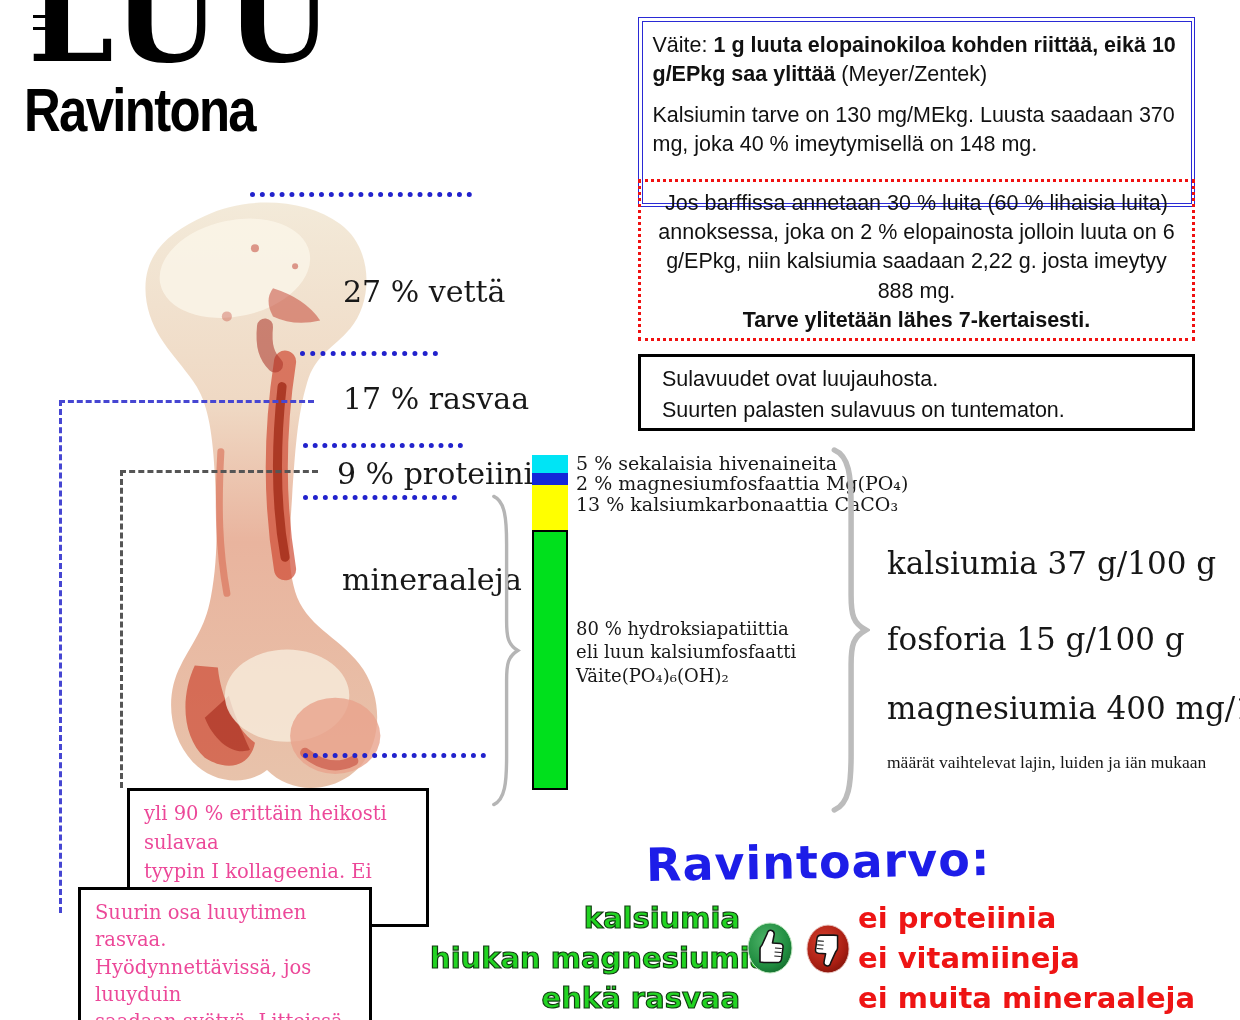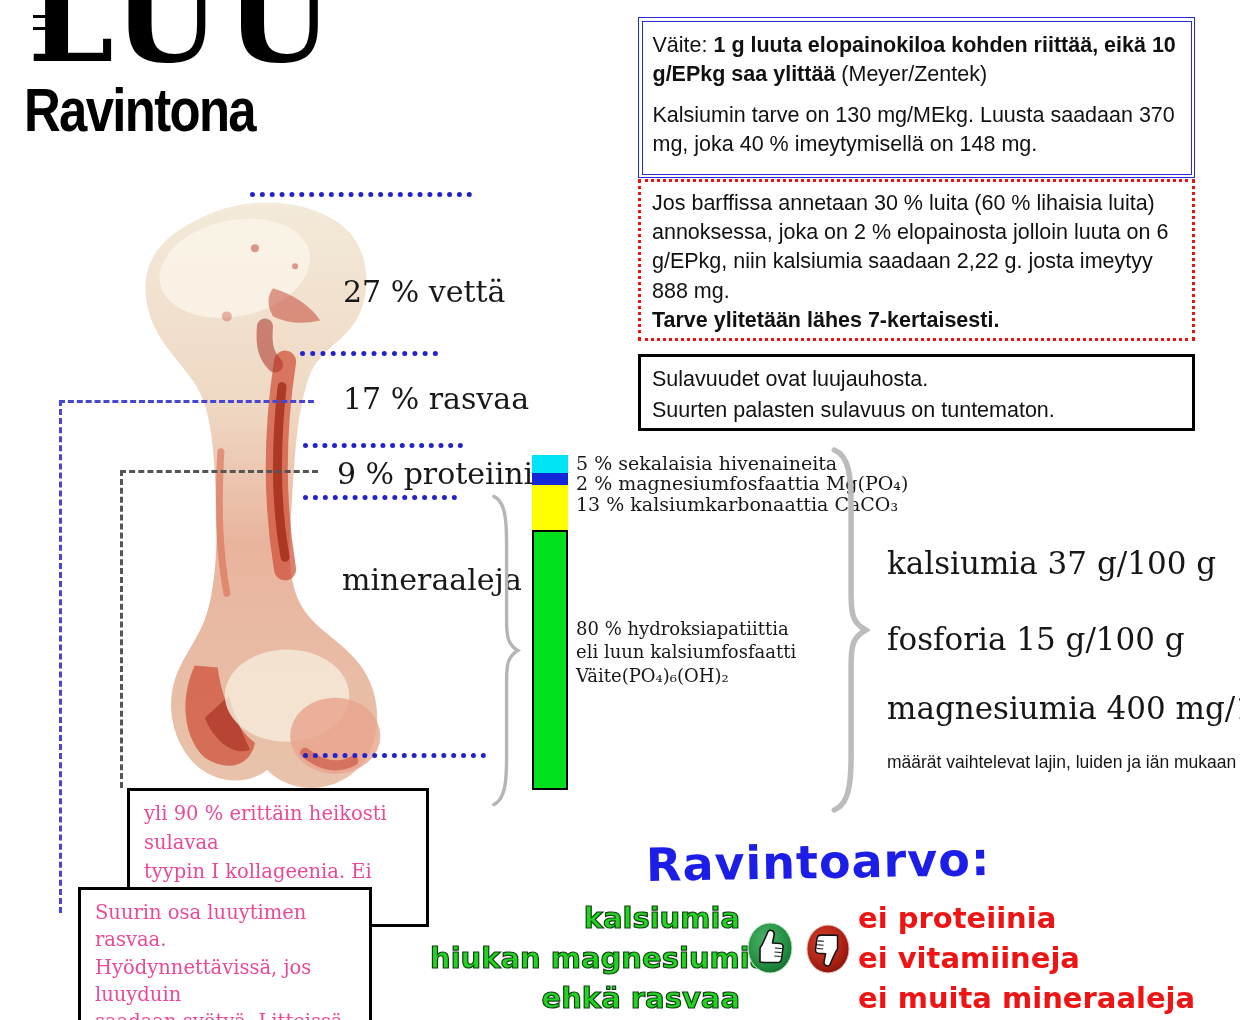--- a/index.html
+++ b/index.html
@@ -10,27 +10,27 @@
   
   .title-main{left:28px;top:-54px;font-family:"DejaVu Serif",serif;font-weight:bold;
               font-size:122px;letter-spacing:6px;color:#000;}
   .title-sub{left:24px;top:74px;font-family:"Liberation Sans",sans-serif;font-weight:bold;
              font-size:62px;letter-spacing:-2px;color:#000;transform:scaleX(.82);transform-origin:left top;}
   .stray-mark{left:33px;top:15px;width:15px;height:9px;border-top:3px solid #000;border-bottom:3px solid #000;}
 
   
   .rbox{left:638px;width:557px;box-sizing:border-box;font-family:"Liberation Sans",sans-serif;
         font-size:21.5px;line-height:1.36;color:#111;}
-  .claim-outer{top:17px;height:161px;border:1.5px solid #2a2ad5;padding:2.5px;}
+  .claim-outer{top:17px;height:190px;border:1.5px solid #2a2ad5;padding:2.5px;}
   .claim-inner{border:1.5px solid #2a2ad5;height:100%;box-sizing:border-box;padding:6px 10px;}
   .claim-inner p{margin:3px 0 12px 0;}
   .claim-inner p:last-child{margin-bottom:0;}
-  .barf-box{top:179px;height:162px;border:3px dotted #f01010;padding:7px 11px;}
+  .barf-box{top:179px;height:162px;border:3px dotted #f01010;padding:7px 11px;text-align:center;}
   .barf-box .bold-line{font-weight:bold;}
-  .digest-box{top:354px;height:77px;border:3px solid #000;padding:7px 11px;line-height:1.42;}
+  .digest-box{top:354px;height:77px;border:3px solid #000;padding:7px 21px;line-height:1.42;}
   .b{font-weight:bold;}
 
   
   .bone-svg{left:133px;top:196px;width:264px;height:602px;}
 
   
   .dots{height:0;border-top:5px dotted #2222cc;}
   .dots1{left:250px;top:192px;width:222px;}
   .dots2{left:300px;top:351px;width:138px;}
   .dots3{left:303px;top:443px;width:160px;}
@@ -67,21 +67,21 @@
 
   
   .brace-small{left:489px;top:493px;width:32px;height:315px;}
   .brace-big{left:828px;top:446px;width:42px;height:368px;}
 
   
   .mineral-line{font-family:"DejaVu Serif",serif;font-size:31px;color:#161616;white-space:nowrap;}
   .min1{left:887px;top:545px;}
   .min2{left:887px;top:621px;}
   .min3{left:887px;top:690px;}
-  .min-note{left:887px;top:752px;font-family:Liberation Sans, sans-serif;font-size:17.5px;color:#161616;}
+  .min-note{left:887px;top:752px;font-family:Liberation Serif, serif;font-size:17.5px;color:#161616;}
 
   
   .rav-heading{left:646px;top:835px;font-family:"DejaVu Sans",sans-serif;font-weight:bold;
                font-size:46px;color:#1d1de8;letter-spacing:1px;transform:rotate(-1deg);}
   .verdict{font-family:"DejaVu Sans",sans-serif;font-weight:bold;font-size:29px;line-height:40px;white-space:nowrap;}
   .pos-list{left:430px;top:898px;width:310px;text-align:right;color:#22d422;
             -webkit-text-stroke:1.2px #123b12;}
   .neg-list{left:858px;top:898px;text-align:left;color:#ee1414;}
   .thumb{width:46px;height:54px;}
   .thumb-up{left:747px;top:921px;}

